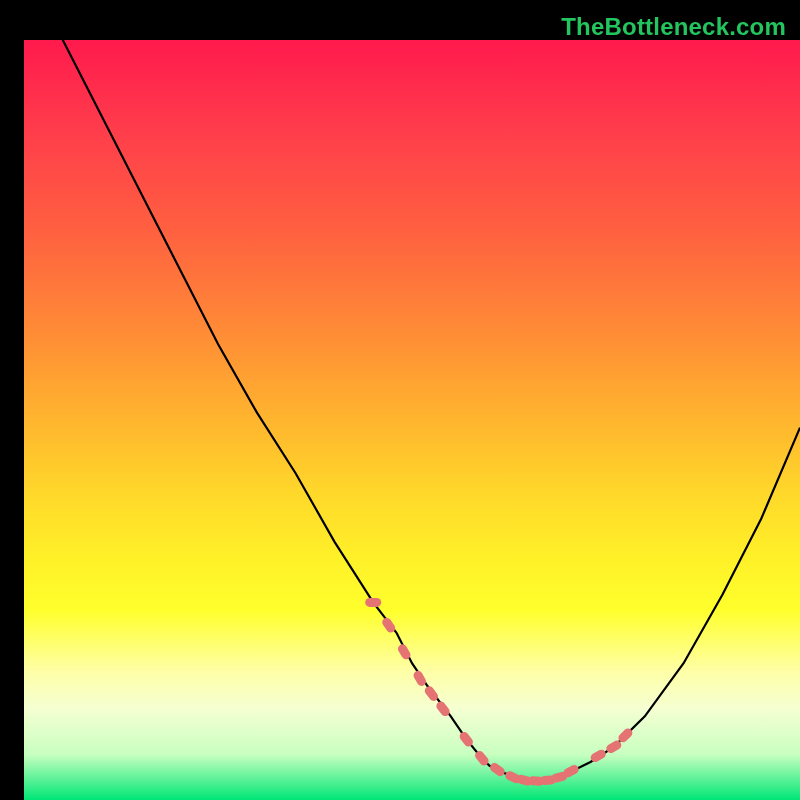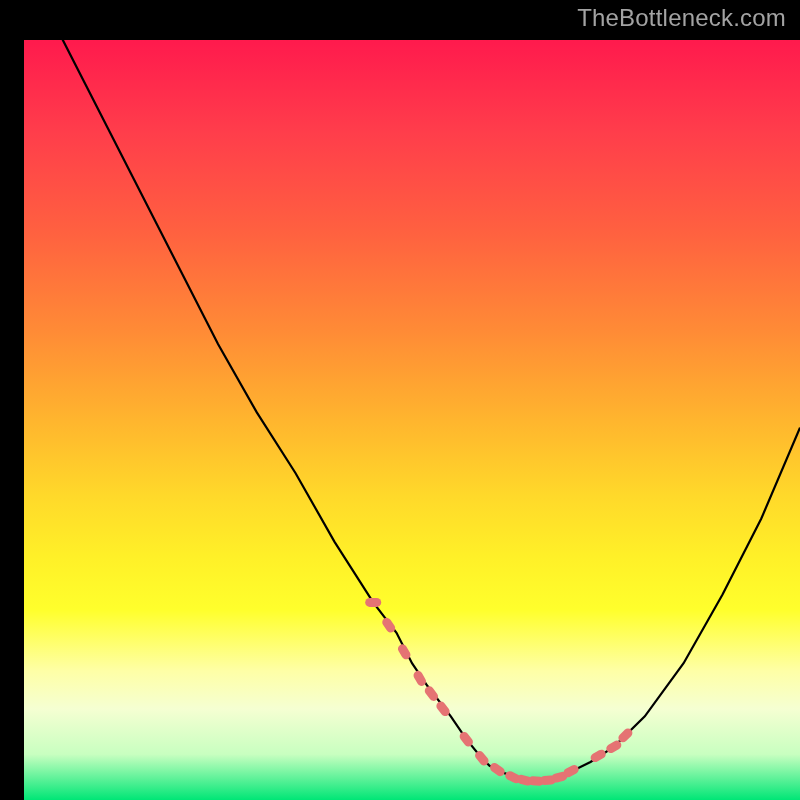--- a/index.html
+++ b/index.html
@@ -36,25 +36,25 @@
       #fff028 68%,
       #ffff2c 75%,
       #feffa6 83%,
       #f5ffd2 88%,
       #c8ffc0 94%,
       #00e676 100%
     );
   }
   .watermark {
     position: absolute;
-    top: 4px;
+    top: 13px;
     right: 14px;
-    color: #a3a3a3;
+    color: #22c55e;
     font-size: 24px;
-    font-weight: 400;
+    font-weight: 700;
     letter-spacing: 0.2px;
     user-select: none;
   }
   svg.curve {
     position: absolute;
     left: 0;
     top: 0;
     width: 776px;
     height: 760px;
     overflow: visible;

